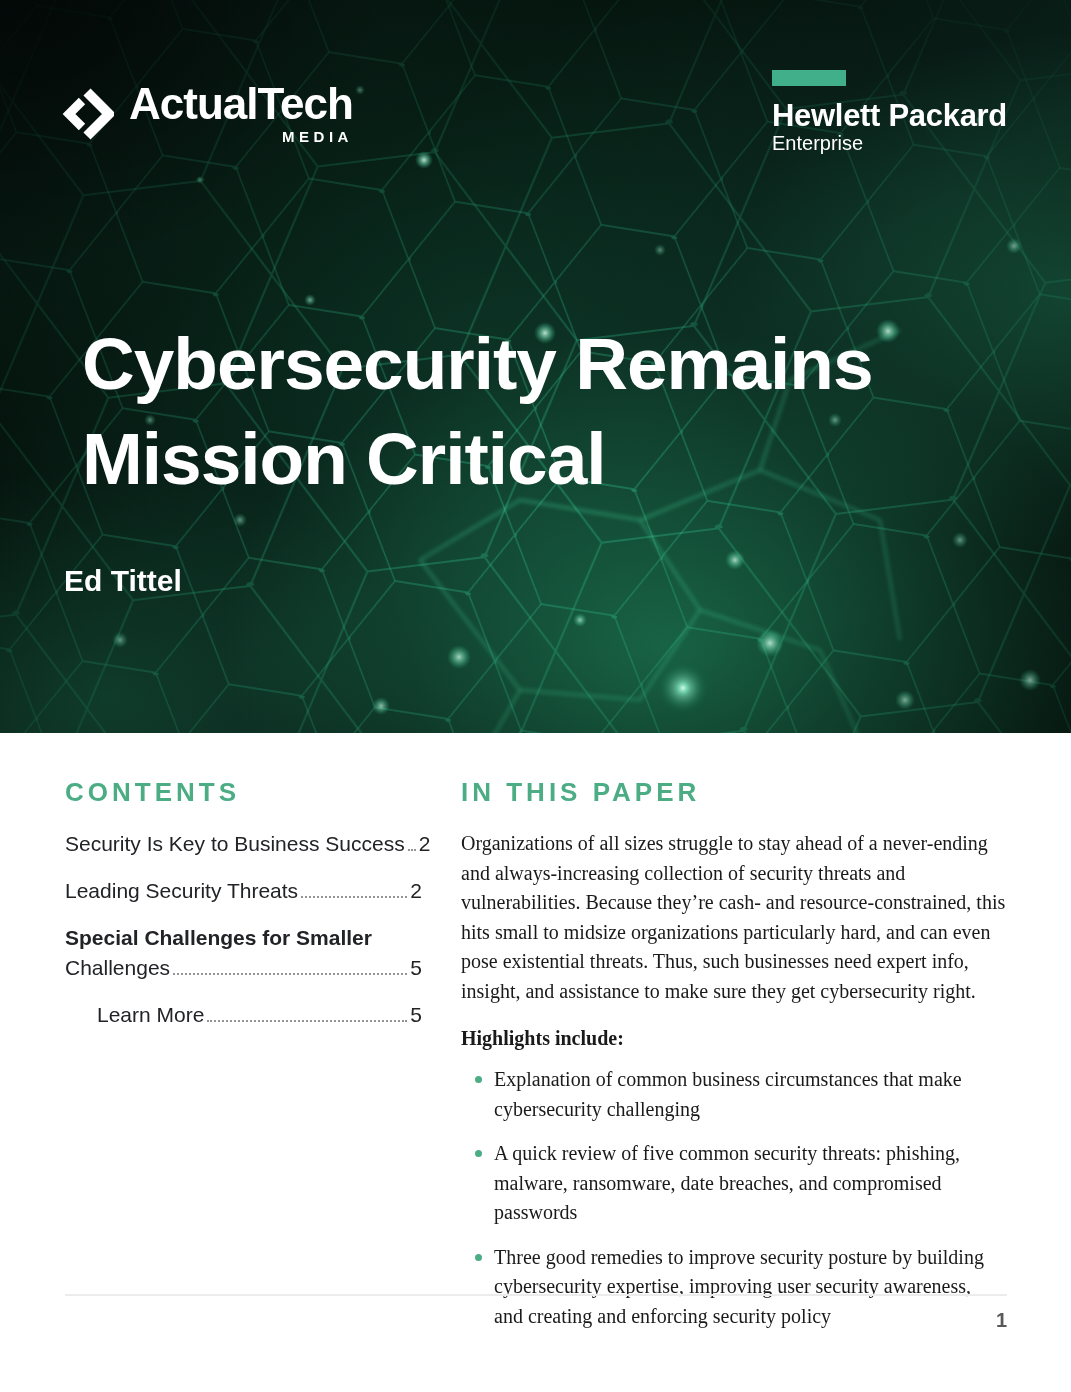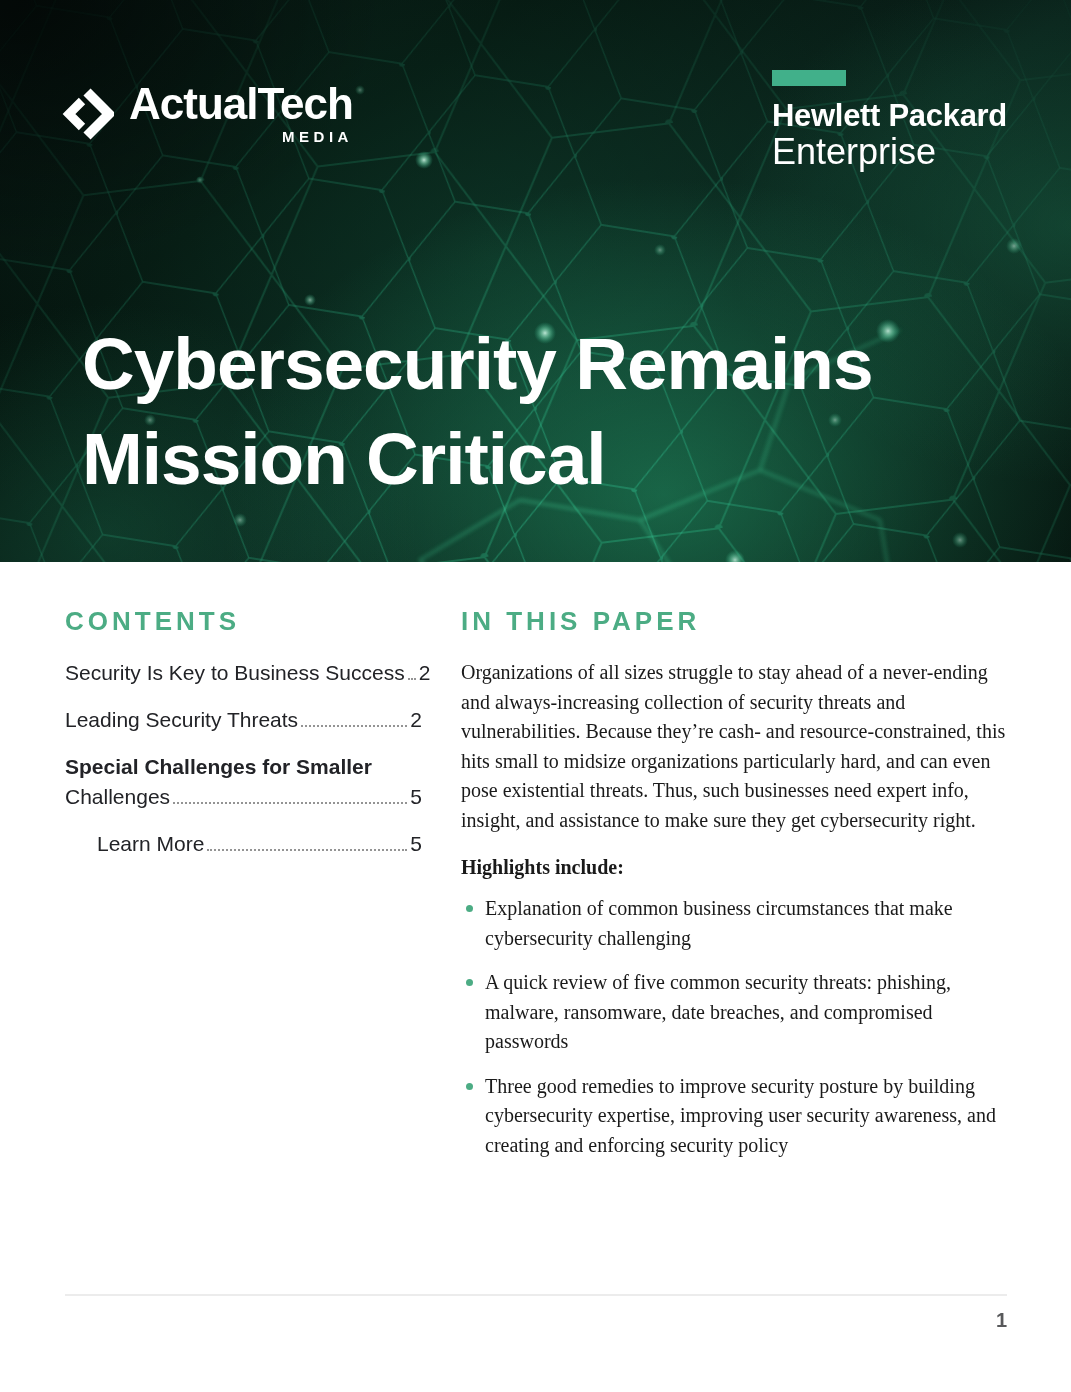--- a/index.html
+++ b/index.html
@@ -10,21 +10,21 @@
   *{box-sizing:border-box;}
   html,body{margin:0;padding:0;}
   body{
     width:1071px;height:1392px;overflow:hidden;background:#fff;
     font-family:"Liberation Sans",sans-serif;
   }
   .page{position:relative;width:1071px;height:1392px;background:#fff;}
 
   
   .hero{
-    position:relative;width:1071px;height:562px;overflow:hidden;
+    position:relative;width:1071px;height:733px;overflow:hidden;
     background:
       radial-gradient(520px 380px at 2% 0%, rgba(0,0,0,.60), transparent 70%),
       radial-gradient(620px 440px at 62% 88%, rgba(39,164,113,.50), transparent 72%),
       radial-gradient(480px 360px at 100% 40%, rgba(34,130,92,.38), transparent 72%),
       radial-gradient(430px 320px at 10% 95%, rgba(28,115,80,.35), transparent 72%),
       radial-gradient(760px 540px at 46% 46%, rgba(17,74,53,.50), transparent 78%),
       linear-gradient(145deg,#071511 0%,#04100b 28%,#0a211a 58%,#06150f 100%);
   }
   .hero svg.network{position:absolute;left:0;top:0;display:block;}
   .hero-inner{position:absolute;inset:0;z-index:2;}
@@ -36,21 +36,21 @@
   }
   .at-logo{display:flex;align-items:center;gap:15px;margin-top:12px;}
   .at-icon svg{display:block;}
   .at-textcol{display:flex;flex-direction:column;}
   .at-name{font-size:44px;font-weight:700;color:#fff;letter-spacing:-1px;line-height:1;}
   .at-media{font-size:15px;font-weight:700;color:#fff;letter-spacing:4.5px;align-self:flex-end;margin-top:2px;}
 
   .hpe-logo{display:flex;flex-direction:column;align-items:flex-start;}
   .hpe-rect{width:74px;height:12px;border:8px solid var(--hpe-green);margin-bottom:13px;}
   .hpe-name{font-size:31px;font-weight:700;color:#fff;line-height:1.08;letter-spacing:-.3px;}
-  .hpe-division{font-size:36px;font-weight:400;color:#fff;line-height:1.12;}
+  .hpe-division{font-size:20px;font-weight:400;color:#fff;line-height:1.12;}
 
   .cover-title{
     position:absolute;left:60px;top:316px;
     font-size:73px;font-weight:700;color:#fff;line-height:95px;letter-spacing:-1px;margin-left:22px;
   }
   .cover-author{
     position:absolute;left:64px;top:564px;
     font-size:30px;font-weight:700;color:#fff;
   }
 
@@ -69,21 +69,21 @@
   .toc-label{font-weight:400;white-space:nowrap;}
   .toc-item.plain .toc-label{font-weight:400;}
   .toc-item.indent{padding-left:32px;}
   .toc-line1{font-weight:700;line-height:30px;}
   .leader{flex:1;border-bottom:2px dotted #949494;margin:0 3px 5px 3px;min-width:8px;}
   .toc-page{font-weight:400;}
 
   .serif{font-family:"Liberation Serif",serif;color:#1a1a1a;}
   .intro{margin:17px 0 21px 0;font-size:20px;line-height:29.5px;}
   .highlights-label{margin:0 0 15px 0;font-size:20px;font-weight:700;}
-  ul.bullets{list-style:none;margin:4px;padding:0;font-size:20px;line-height:29.5px;}
+  ul.bullets{list-style:none;margin:13px;padding:0;font-size:20px;line-height:29.5px;}
   ul.bullets li{position:relative;padding-left:20px;margin-bottom:15px;}
   ul.bullets li .dot{
     position:absolute;left:1px;top:11px;width:7px;height:7px;border-radius:50%;
     background:var(--accent);
   }
 
   
   .footer-rule{position:absolute;left:65px;right:64px;top:1294px;border-top:2px solid #ececec;}
   .page-number{
     position:absolute;top:1309px;right:64px;

